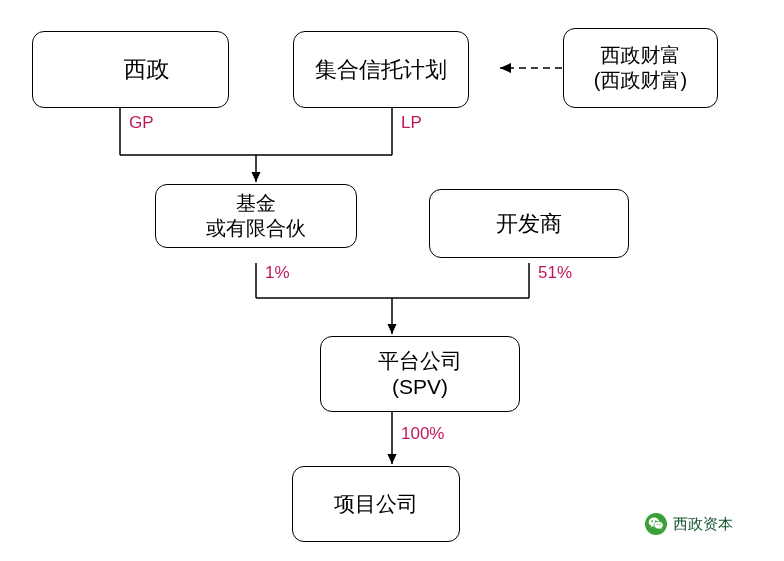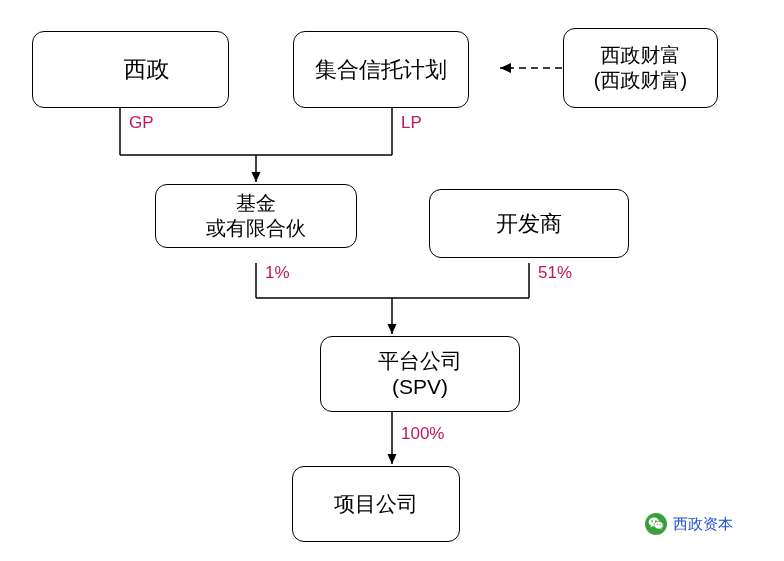--- a/index.html
+++ b/index.html
@@ -59,21 +59,21 @@
     height: 22px;
     border-radius: 50%;
     background: #3aa03a;
     display: flex;
     align-items: center;
     justify-content: center;
   }
   .wm-badge svg { display: block; }
   .wm-text {
     font-size: 15px;
-    color: #1d4ed8;
+    color: #14532d;
     white-space: nowrap;
   }
 </style>
 </head>
 <body>
 
 <div id="canvas">
 
   <svg class="connectors" viewBox="0 0 784 561" xmlns="http://www.w3.org/2000/svg">
     <defs>

